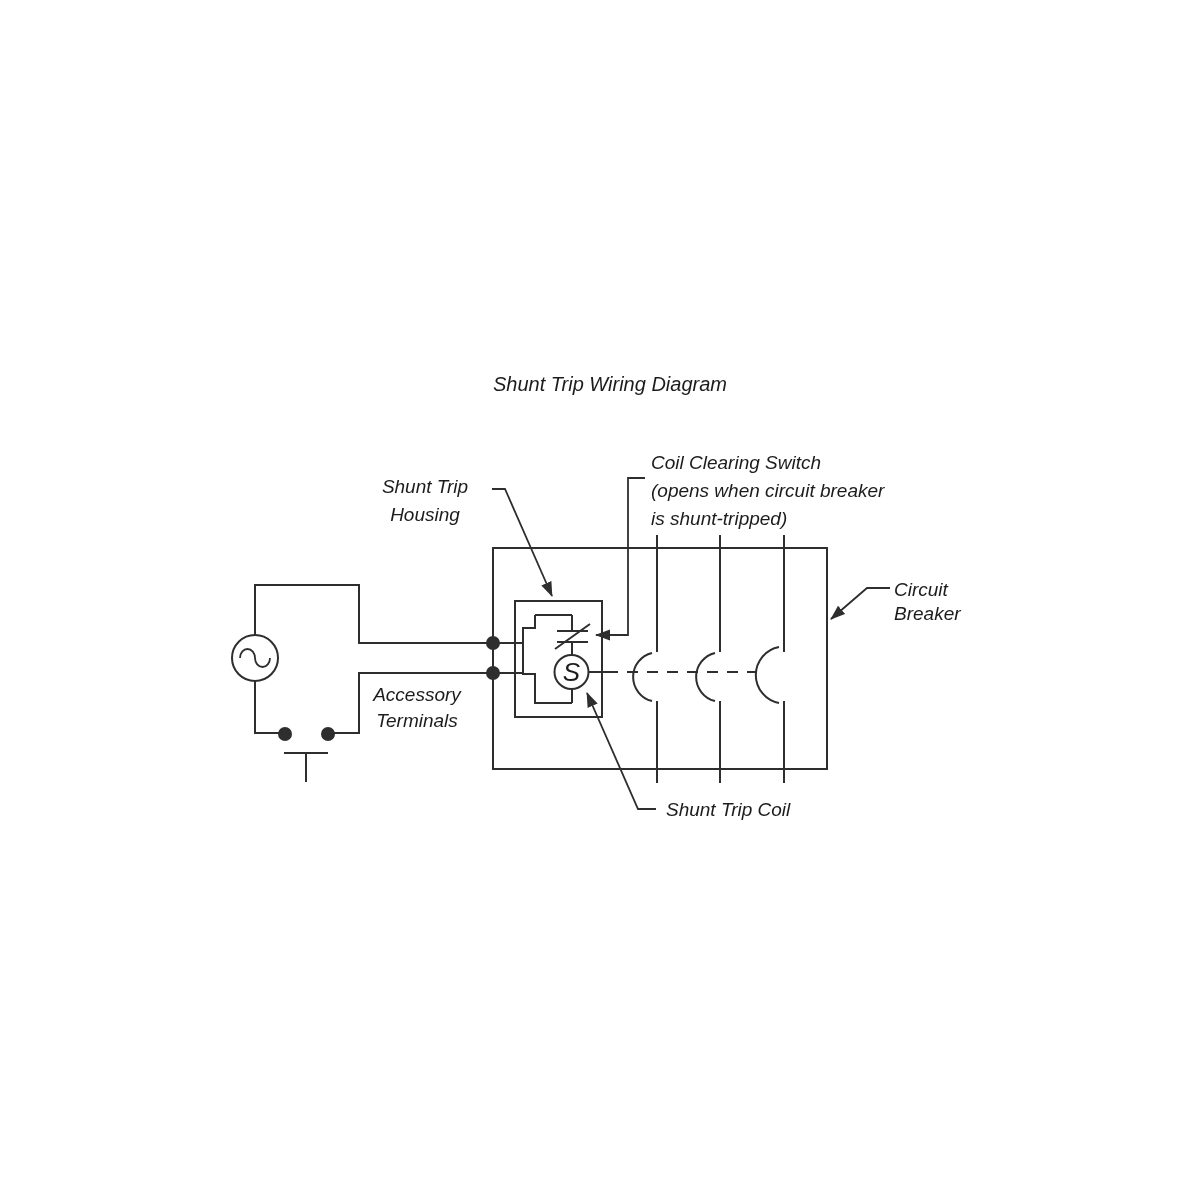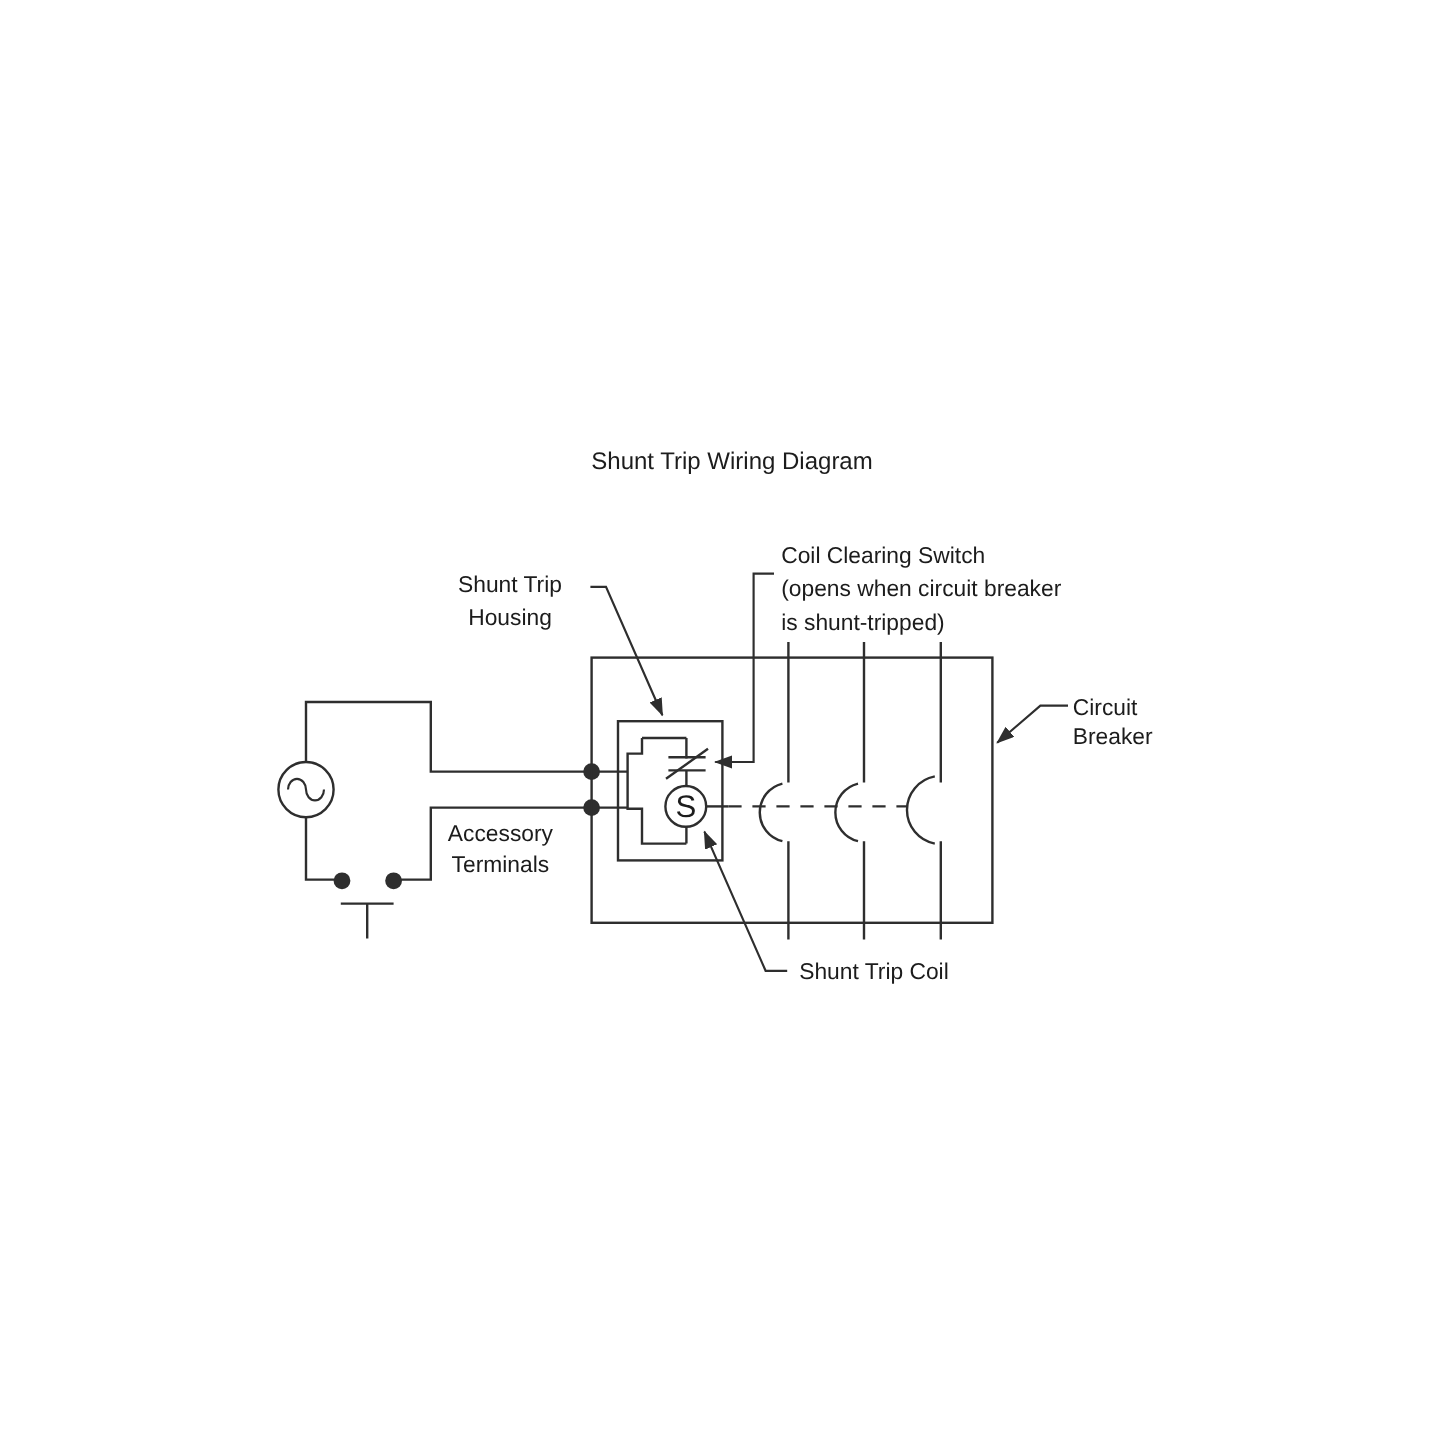--- a/index.html
+++ b/index.html
@@ -6,20 +6,21 @@
     margin: 0;
     padding: 0;
     background: var(--background-color, #ffffff);
   }
   .page {
     position: relative;
     width: 1048px;
     height: 1200px;
     background: var(--background-color, #ffffff);
     overflow: hidden;
+    font-style: italic;
   }
   svg { display: block; }
   .ln {
     stroke: var(--line-color, #2e2e2e);
     stroke-width: 2;
     fill: none;
     stroke-linecap: butt;
     stroke-linejoin: miter;
   }
   .thin { stroke-width: 1.8; }

